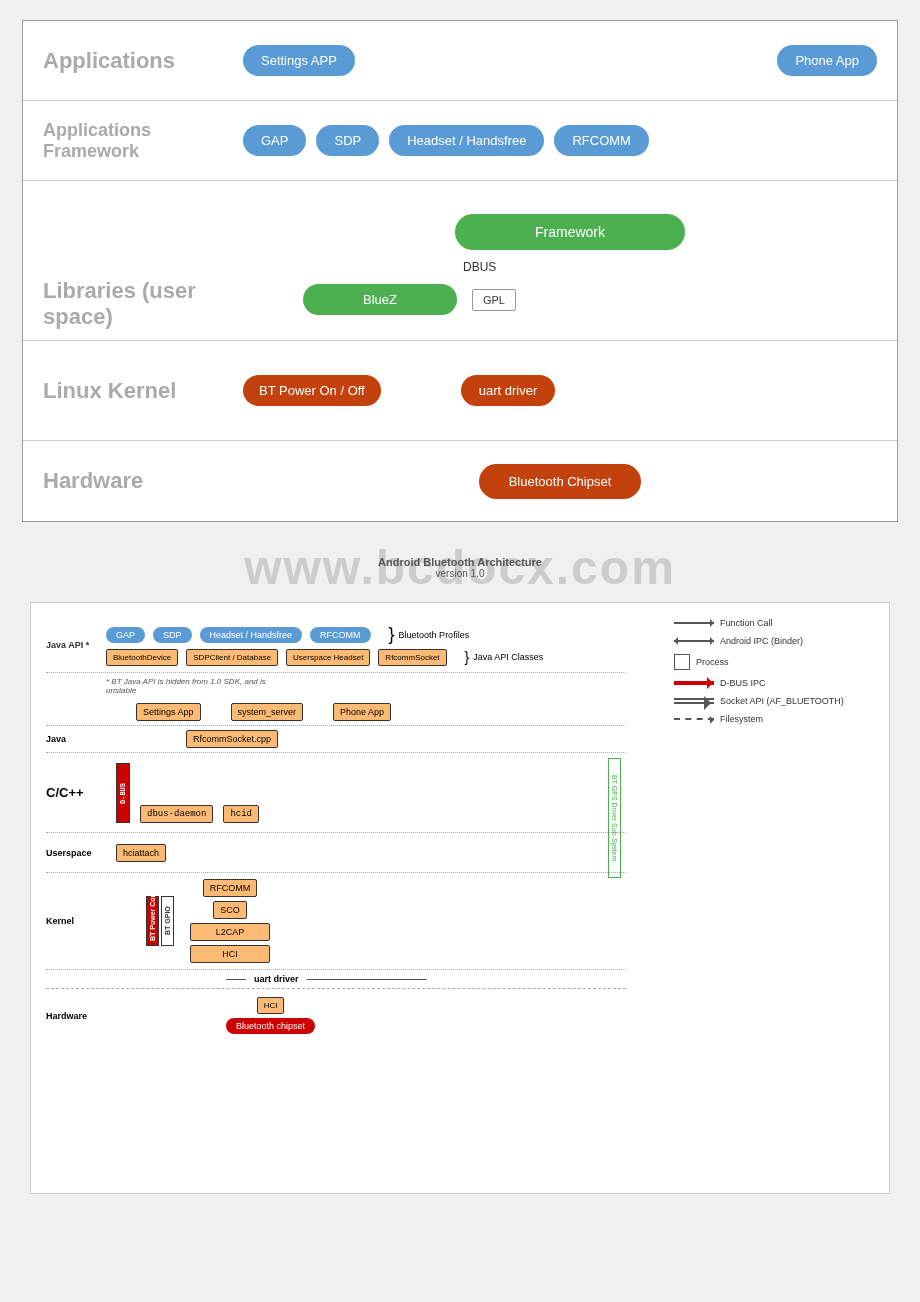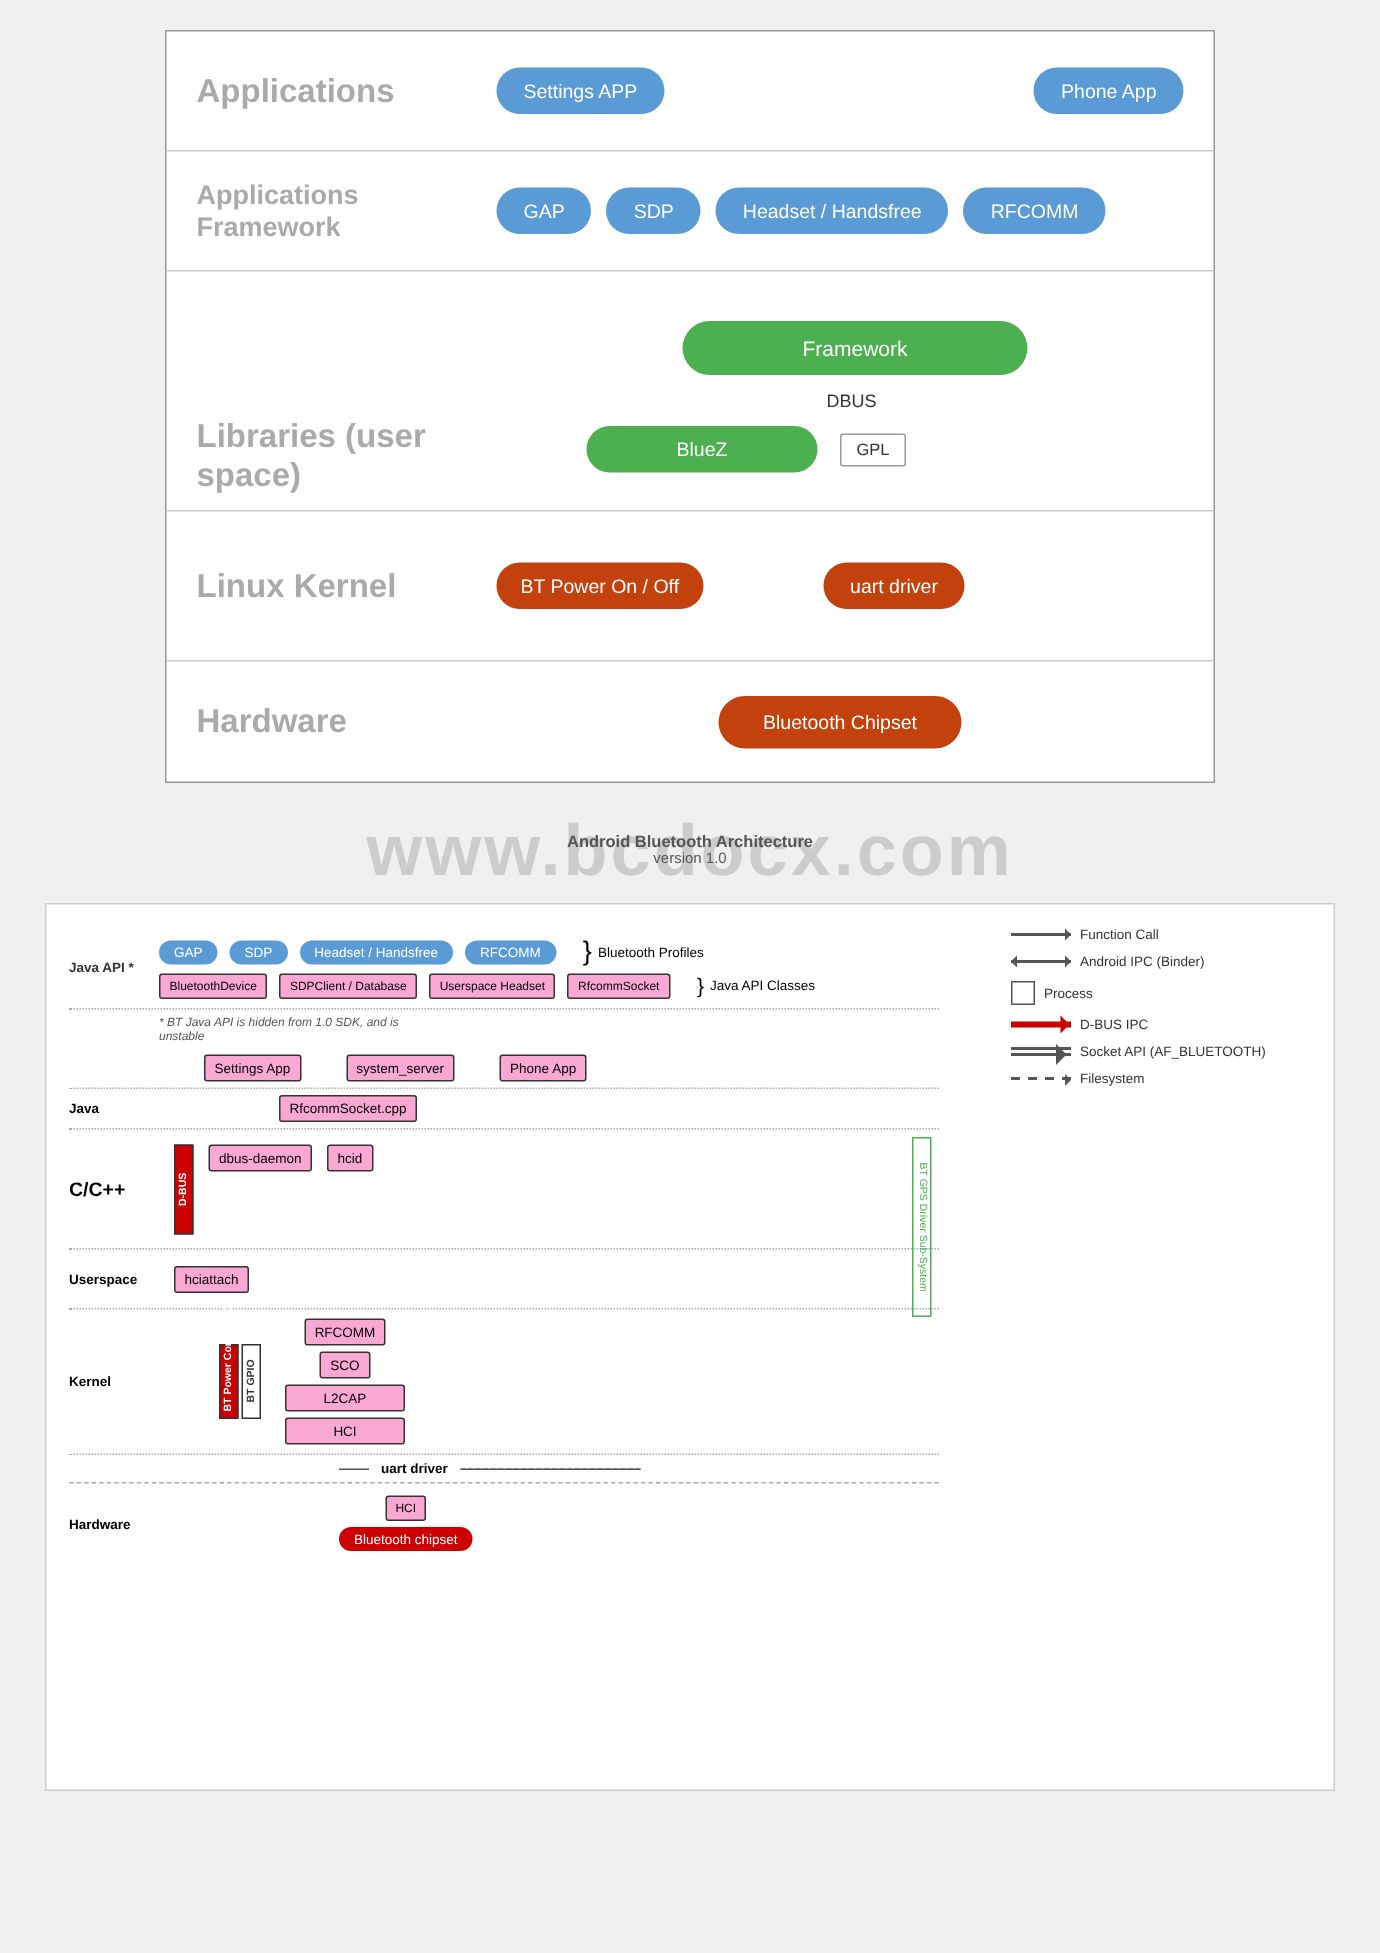--- a/index.html
+++ b/index.html
@@ -13,21 +13,21 @@
     .page-container {
       width: 920px;
       background: #f0f0f0;
       padding: 20px;
     }
 
     
     .top-diagram {
       background: white;
       border: 1px solid #999;
-      width: 700px;
+      width: 876px;
       margin: 0 auto 10px auto;
       padding: 0;
       position: relative;
     }
 
     .diagram-row {
       display: flex;
       align-items: center;
       border-bottom: 1px solid #ccc;
       min-height: 80px;
@@ -126,21 +126,21 @@
       min-height: 580px;
     }
 
     
     .sm-box {
       border: 1px solid #333;
       border-radius: 2px;
       padding: 3px 6px;
       font-size: 9px;
       text-align: center;
-      background: #f9a8d4;
+      background: #fdba74;
       display: inline-block;
     }
 
     .sm-pill {
       border-radius: 10px;
       padding: 3px 10px;
       font-size: 9px;
       color: white;
       display: inline-block;
       text-align: center;
@@ -408,21 +408,21 @@
 
         <div style="display:flex; align-items:center; padding: 4px 0; border-bottom: 1px dotted #aaa;">
           <div style="width:60px; font-size:9px; font-weight:bold;">Java</div>
           <div style="margin-left:80px;">
             <div class="sm-box">RfcommSocket.cpp</div>
           </div>
         </div>
         <div style="display:flex; align-items:center; padding: 4px 0; border-bottom: 1px dotted #aaa; min-height:80px; position:relative;">
           <div style="width:60px; font-size:13px; font-weight:bold;">C/C++</div>
 
-          <div style="display:flex; gap:10px; align-items:flex-start; margin-left:10px;">
+          <div style="display:flex; gap:10px; align-items:flex-end; margin-left:10px;font-family:Liberation Mono, monospace;">
             <div class="bd-left-label bd-left-label-red" style="height:60px; font-size:7px;">D-BUS</div>
             <div class="sm-box">dbus-daemon</div>
             <div class="sm-box">hcid</div>
           </div>
 
           <div style="position:absolute; right:5px; top:5px; font-size:7px; color:#4caf50; border:1px solid #4caf50; padding:2px; writing-mode:vertical-rl; height:120px; text-align:center;">BT GPS Driver Sub-System</div>
         </div>
 
         <div style="display:flex; align-items:center; padding: 6px 0; border-bottom: 1px dotted #aaa; min-height:40px;">
           <div style="width:60px; font-size:9px; font-weight:bold;">Userspace</div>

